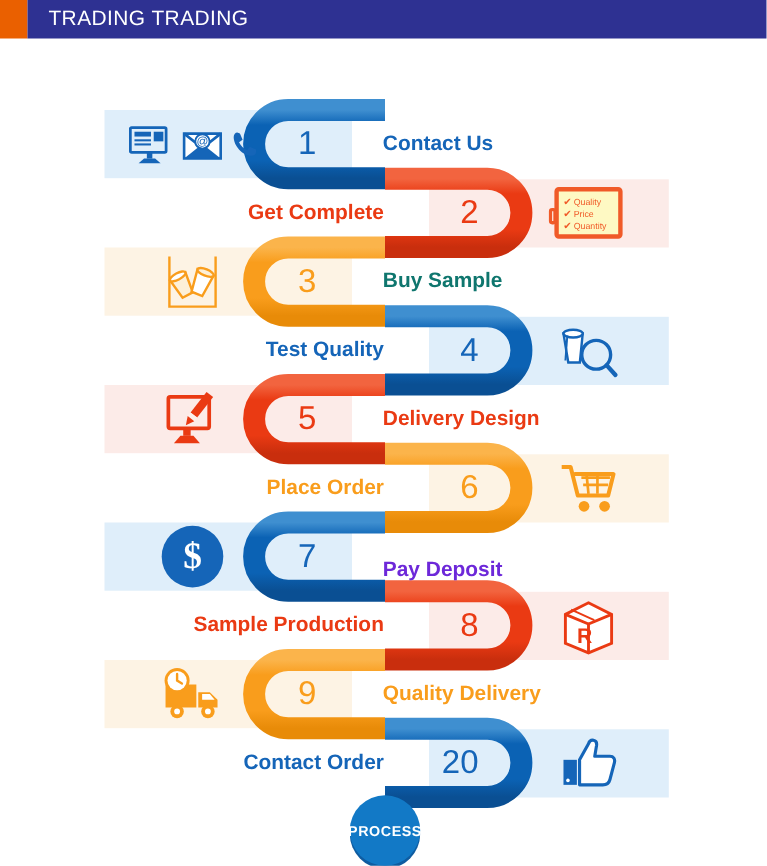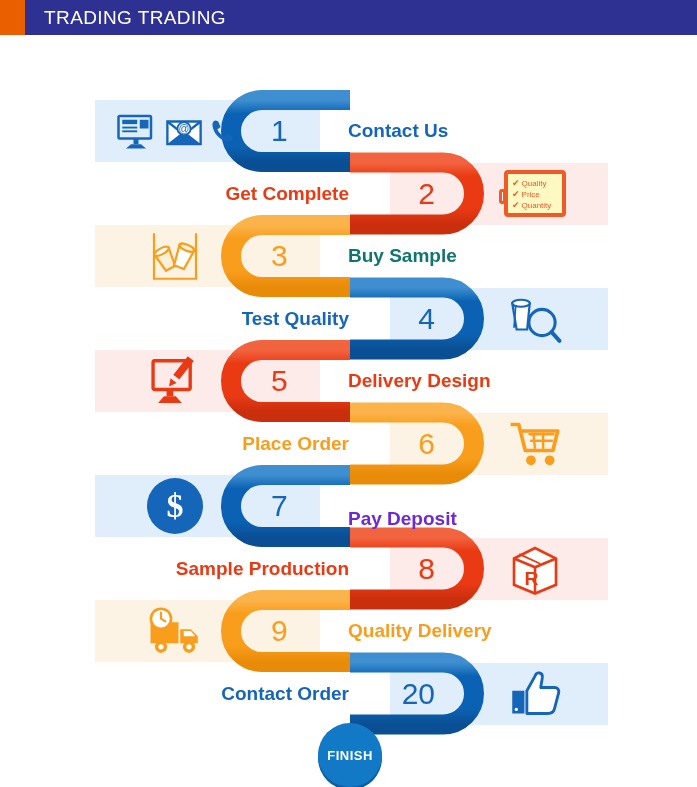--- a/index.html
+++ b/index.html
@@ -266,14 +266,14 @@
       <div class="rowlabel r" style="top: 679.5px; color: rgb(21, 101, 184);">Contact Order</div>
       <div class="iconbox" style="top: 663.5px; height: 60px; left: 465px; width: 140px;">
         <svg width="54" height="52" viewBox="0 0 64 64" xmlns="http://www.w3.org/2000/svg" fill="#1565b8">
           <rect x="4" y="28" width="15" height="28" fill="#1565b8"></rect>
           <circle cx="9" cy="51" r="2" fill="#fff"></circle>
           <path d="M22 28 L32 10 C34 4 42 5 41 12 L39 24 L56 24 C60 24 62 27 61 31 L56 50 C55 54 52 56 48 56 L22 56 Z" fill="#fff" stroke="#1565b8" stroke-width="3.5" stroke-linejoin="round"></path>
         </svg>
       </div>
     </div>
 
-  <div class="endcap" id="cap-finish">FINISH</div>
+  <div class="endcap" id="cap-finish">PROCESS</div>
 </div>
 
 </body></html>

